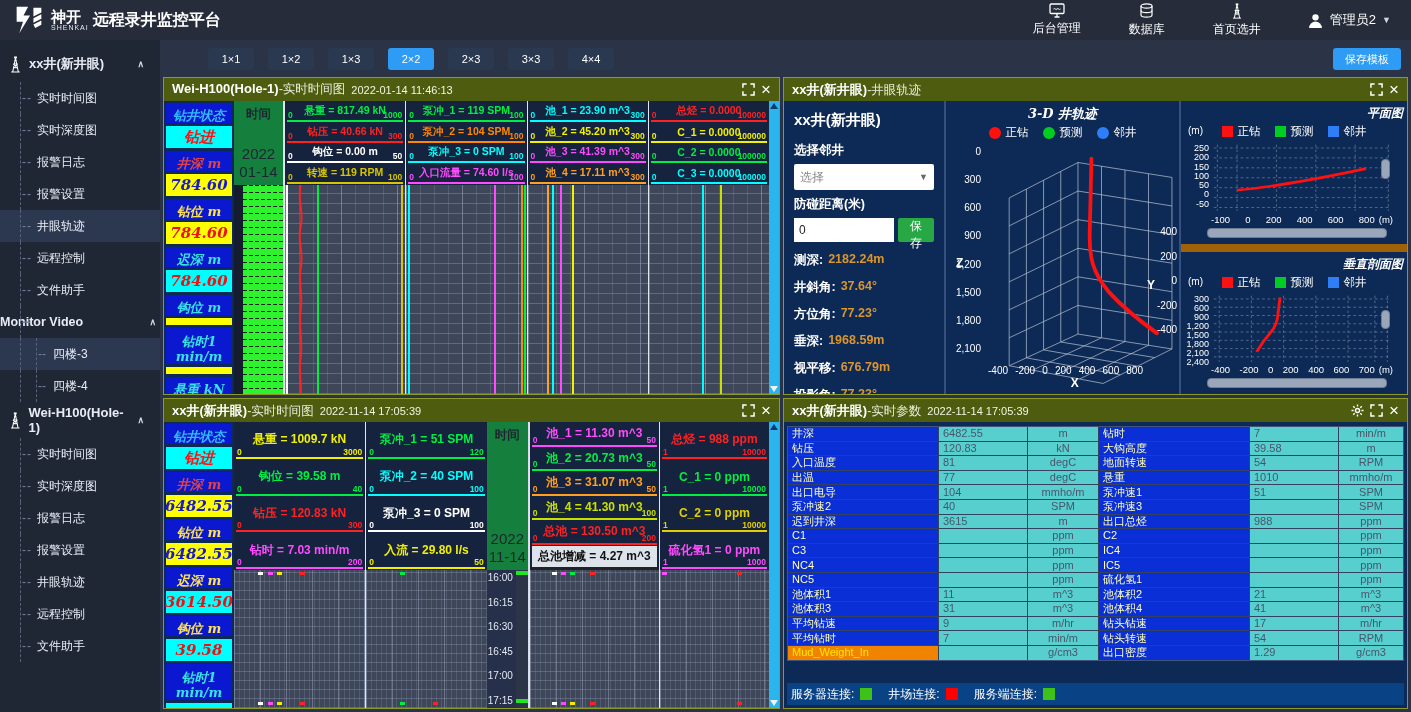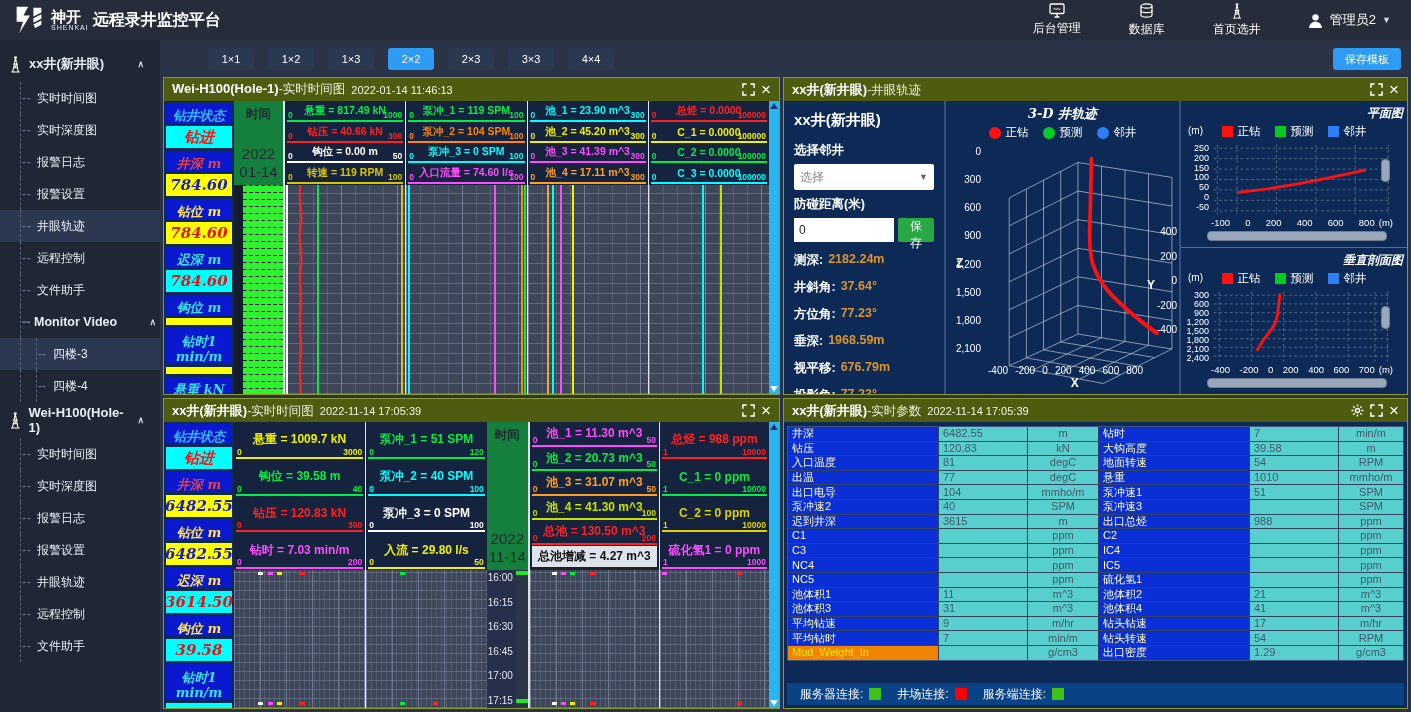--- a/index.html
+++ b/index.html
@@ -19,21 +19,21 @@
   .caret{font-size:9px;color:#cfd6e4}
 
   
   .main{flex:1;display:flex;min-height:0}
   .sidebar{width:160px;background:#1f2734;flex-shrink:0;overflow:hidden;padding-top:6px}
   .s-root,.s-branch,.s-child,.s-leaf2{display:flex;align-items:center;cursor:pointer;position:relative;color:#e8edf5}
   .s-root{height:36px;padding:0 12px 0 8px;font-weight:bold;font-size:13px;gap:6px}
   .s-child{height:32px;padding-left:37px;font-size:12px}
   .s-child::before{content:"--";position:absolute;left:22px;color:#78829a;letter-spacing:1px}
   .s-child::after,.s-leaf2::after,.s-branch::after{content:"";position:absolute;left:20px;top:0;bottom:0;border-left:1px dashed #56617a}
-  .s-branch{height:32px;padding-left:34px;font-weight:bold;font-size:12.5px}
+  .s-branch{height:32px;font-weight:bold;font-size:12.5px}
   .s-branch::before{content:"--";position:absolute;left:22px;color:#78829a}
   .s-leaf2{height:32px;padding-left:53px;font-size:12px}
   .s-leaf2::before{content:"--";position:absolute;left:38px;color:#78829a}
   .s-leaf2 i.g2{position:absolute;left:36px;top:0;bottom:0;border-left:1px dashed #56617a}
   .sel{background:#2c3750}
   .s-caret{margin-left:auto;font-size:9px;color:#cfd6e4;padding-right:4px}
 
   .content{flex:1;display:flex;flex-direction:column;min-width:0}
   .toolbar{height:37px;display:flex;align-items:center;gap:14px;padding-left:48px;position:relative;flex-shrink:0}
   .lbtn{width:46px;height:22px;background:#2a3850;border:none;color:#fff;border-radius:3px;font-size:11px;cursor:pointer}
@@ -110,41 +110,41 @@
   .z-ticks{width:36px;display:flex;flex-direction:column;justify-content:space-between;align-items:flex-end;font-size:10px;padding:4px 3px 36px 0;position:relative}
   .zlab{position:absolute;left:8px;top:46%;font-weight:bold;font-size:12px}
   .p3-wrap{flex:1;position:relative}
   .p3-wrap svg{position:absolute;inset:0;width:100%;height:100%}
   .x-ticks{position:absolute;left:4px;right:34px;bottom:14px;display:flex;justify-content:space-between;font-size:10px}
   .xlab{position:absolute;bottom:0;left:45%;font-weight:bold;font-size:12px}
   .y-ticks{position:absolute;right:0;top:34%;height:44%;display:flex;flex-direction:column;justify-content:space-between;align-items:flex-end;font-size:10px}
   .ylab{position:absolute;right:22px;top:55%;font-weight:bold;font-size:12px}
   .tr-side{width:226px;flex-shrink:0;display:flex;flex-direction:column}
   .side-card{flex:1;display:flex;flex-direction:column;position:relative;padding:3px 4px;min-height:0}
-  .side-card + .side-card{border-top:1px solid #a16207}
+  .side-card + .side-card{border-top:8px solid #a16207}
   .sc-title{text-align:right;font:italic bold 12px "DejaVu Serif",serif;margin-top:1px}
   .sc-unit{position:absolute;left:7px;top:24px;font-size:10px}
   .sc-plot{flex:1;display:flex;min-height:0;margin-top:2px}
   .sc-y{width:27px;display:flex;flex-direction:column;justify-content:space-between;align-items:flex-end;font-size:9px;line-height:1;padding:1px 3px 4px 0}
   .sc-svgwrap{flex:1;position:relative;margin-right:12px}
   .sc-svgwrap svg{position:absolute;inset:0;width:100%;height:100%}
   .sc-vscroll{position:absolute;right:1px;top:16px;bottom:34px;width:9px;background:#9aa7bb;border:1px solid #6f7c92;border-radius:4px;cursor:pointer}
   .sc-x{display:flex;justify-content:space-between;align-items:center;font-size:9.5px;padding:1px 10px 0 26px}
   .sc-hscroll{height:10px;background:#9aa7bb;border:1px solid #6f7c92;border-radius:4px;margin:3px 16px 3px 22px;cursor:pointer}
 
   
   .br-body{flex:1;position:relative;padding:4px 3px;display:flex;flex-direction:column}
   .ptable{display:flex;flex-direction:column;gap:1px;background:#33435f;border:1px solid #3f547a}
   .trow{display:grid;grid-template-columns:150px 88px 70px 150px 88px 1fr;gap:1px;height:13.6px}
   .tcell{display:flex;align-items:center;font-size:11px;line-height:1;padding:0 4px;overflow:hidden;white-space:nowrap}
   .cl{background:#0a2fd6;color:#ffffb8}
   .cv,.cu{background:#57cfcf;color:#47566b}
   .cu{justify-content:center}
   .tcell.orange{background:#f08300;color:#ffe800}
-  .status-bar{position:absolute;left:3px;right:3px;bottom:3px;height:22px;background:#0a4286;display:flex;align-items:center;padding-left:13px;font-size:12px}
+  .status-bar{position:absolute;left:3px;right:3px;bottom:3px;height:22px;background:#0a4286;display:flex;align-items:center;padding-left:4px;font-size:12px}
   .st-lab{margin-right:6px}
   .st-sq{width:12px;height:12px;display:inline-block;margin-right:16px}
   .ico{display:block}
 </style>
 </head>
 <body>
 
 <div class="app">
 
   <header class="hdr">

